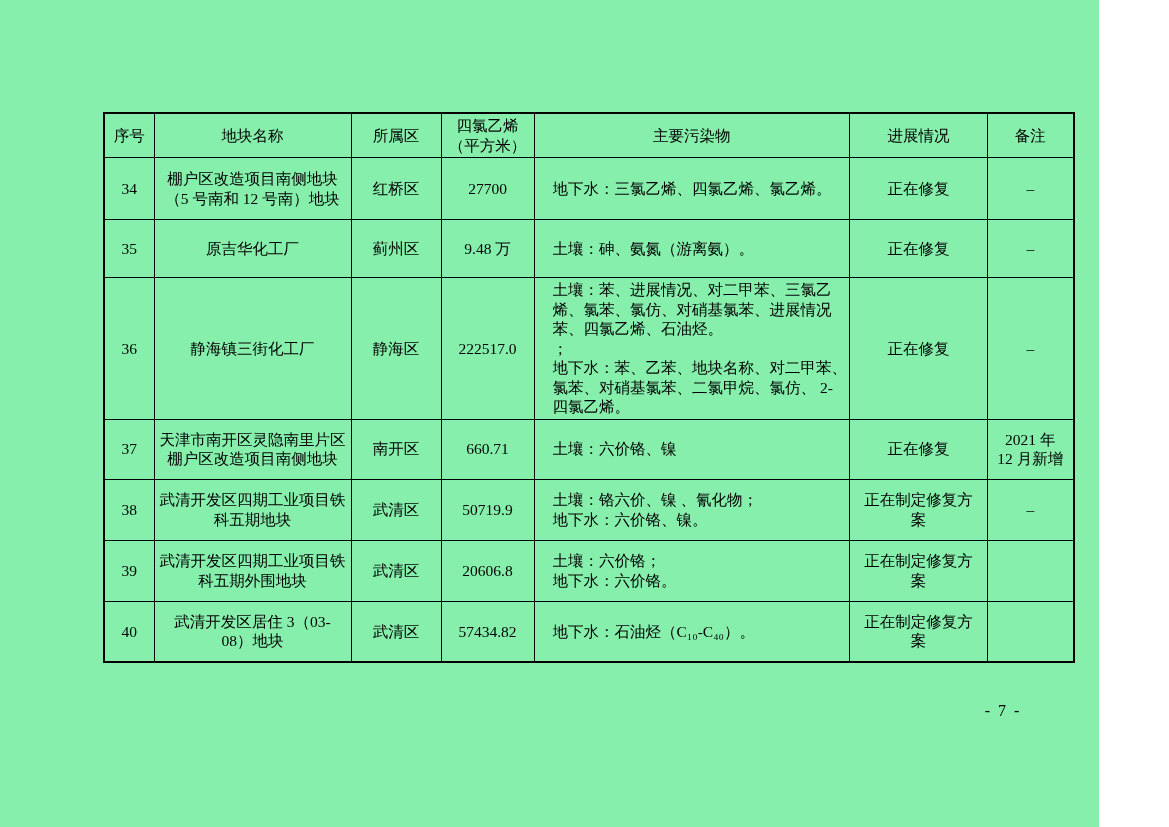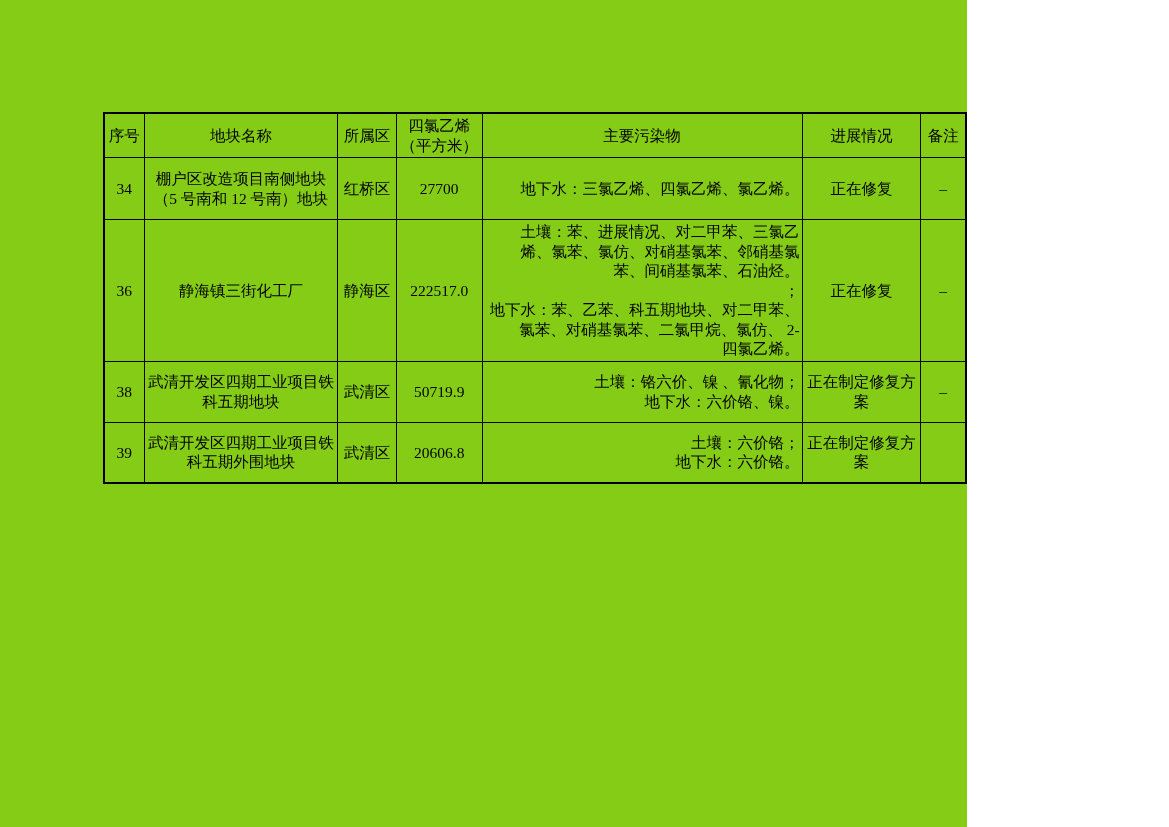--- a/index.html
+++ b/index.html
@@ -3,23 +3,23 @@
 <meta charset="utf-8">
 <style>
   * { margin: 0; padding: 0; box-sizing: border-box; }
   html, body { background: #ffffff; }
   body {
     font-family: "Liberation Serif", "DejaVu Serif", serif;
     color: #000000;
   }
   .page {
     position: relative;
-    width: 967px;
+    width: 1099px;
     height: 827px;
-    background: #84cc16;
+    background: #86efac;
     overflow: hidden;
   }
   table.land-table {
     position: absolute;
     left: 103px;
     top: 112px;
     border-collapse: collapse;
     table-layout: fixed;
     border: 2px solid #000000;
   }
@@ -48,22 +48,22 @@
   tr.r-0 { height: 62px; }
   tr.r-1 { height: 58px; }
   tr.r-2 { height: 140px; }
   tr.r-3 { height: 60px; }
   tr.r-4 { height: 61px; }
   tr.r-5 { height: 61px; }
   tr.r-6 { height: 61px; }
 
   
   table.land-table td.col-pollutants {
-    text-align: right;
-    padding-left: 7px;
+    text-align: left;
+    padding-left: 18px;
     padding-right: 2px;
   }
   .ln { white-space: pre; overflow: hidden; }
 
   .page-number {
     position: absolute;
     left: 963px;
     top: 702px;
     width: 80px;
     text-align: center;
@@ -131,49 +131,97 @@
           <td class="col-pollutants">
             <div class="ln">地下水：三氯乙烯、四氯乙烯、氯乙烯。</div>
           </td>
           <td class="col-progress">
             <div class="ln">正在修复</div>
           </td>
           <td class="col-remark">
             <div class="ln">–</div>
           </td>
         </tr>
+        <tr class="r-1">
+          <td class="col-index">
+            <div class="ln">35</div>
+          </td>
+          <td class="col-name">
+            <div class="ln">原吉华化工厂</div>
+          </td>
+          <td class="col-district">
+            <div class="ln">蓟州区</div>
+          </td>
+          <td class="col-area">
+            <div class="ln">9.48 万</div>
+          </td>
+          <td class="col-pollutants">
+            <div class="ln">土壤：砷、氨氮（游离氨）。</div>
+          </td>
+          <td class="col-progress">
+            <div class="ln">正在修复</div>
+          </td>
+          <td class="col-remark">
+            <div class="ln">–</div>
+          </td>
+        </tr>
         <tr class="r-2">
           <td class="col-index">
             <div class="ln">36</div>
           </td>
           <td class="col-name">
             <div class="ln">静海镇三街化工厂</div>
           </td>
           <td class="col-district">
             <div class="ln">静海区</div>
           </td>
           <td class="col-area">
             <div class="ln">222517.0</div>
           </td>
           <td class="col-pollutants">
             <div class="ln">土壤：苯、进展情况、对二甲苯、三氯乙</div>
-            <div class="ln">烯、氯苯、氯仿、对硝基氯苯、邻硝基氯</div>
-            <div class="ln">苯、间硝基氯苯、石油烃。</div>
+            <div class="ln">烯、氯苯、氯仿、对硝基氯苯、进展情况</div>
+            <div class="ln">苯、四氯乙烯、石油烃。</div>
             <div class="ln">；</div>
-            <div class="ln">地下水：苯、乙苯、科五期地块、对二甲苯、</div>
+            <div class="ln">地下水：苯、乙苯、地块名称、对二甲苯、</div>
             <div class="ln">氯苯、对硝基氯苯、二氯甲烷、氯仿、 2-</div>
             <div class="ln">四氯乙烯。</div>
           </td>
           <td class="col-progress">
             <div class="ln">正在修复</div>
           </td>
           <td class="col-remark">
             <div class="ln">–</div>
           </td>
         </tr>
+        <tr class="r-3">
+          <td class="col-index">
+            <div class="ln">37</div>
+          </td>
+          <td class="col-name">
+            <div class="ln">天津市南开区灵隐南里片区</div>
+            <div class="ln">棚户区改造项目南侧地块</div>
+          </td>
+          <td class="col-district">
+            <div class="ln">南开区</div>
+          </td>
+          <td class="col-area">
+            <div class="ln">660.71</div>
+          </td>
+          <td class="col-pollutants">
+            <div class="ln">土壤：六价铬、镍</div>
+          </td>
+          <td class="col-progress">
+            <div class="ln">正在修复</div>
+          </td>
+          <td class="col-remark">
+            <div class="ln">2021 年</div>
+            <div class="ln">12 月新增</div>
+          </td>
+        </tr>
         <tr class="r-4">
           <td class="col-index">
             <div class="ln">38</div>
           </td>
           <td class="col-name">
             <div class="ln">武清开发区四期工业项目铁</div>
             <div class="ln">科五期地块</div>
           </td>
           <td class="col-district">
             <div class="ln">武清区</div>
@@ -212,18 +260,43 @@
             <div class="ln">地下水：六价铬。</div>
           </td>
           <td class="col-progress">
             <div class="ln">正在制定修复方</div>
             <div class="ln">案</div>
           </td>
           <td class="col-remark">
             <div class="ln"></div>
           </td>
         </tr>
+        <tr class="r-6">
+          <td class="col-index">
+            <div class="ln">40</div>
+          </td>
+          <td class="col-name">
+            <div class="ln">武清开发区居住 3（03-</div>
+            <div class="ln">08）地块</div>
+          </td>
+          <td class="col-district">
+            <div class="ln">武清区</div>
+          </td>
+          <td class="col-area">
+            <div class="ln">57434.82</div>
+          </td>
+          <td class="col-pollutants">
+            <div class="ln">地下水：石油烃（C₁₀-C₄₀）。</div>
+          </td>
+          <td class="col-progress">
+            <div class="ln">正在制定修复方</div>
+            <div class="ln">案</div>
+          </td>
+          <td class="col-remark">
+            <div class="ln"></div>
+          </td>
+        </tr>
       </tbody>
   </table>
 
   <div class="page-number">- 7 -</div>
 
 </div>
 
 </body></html>

